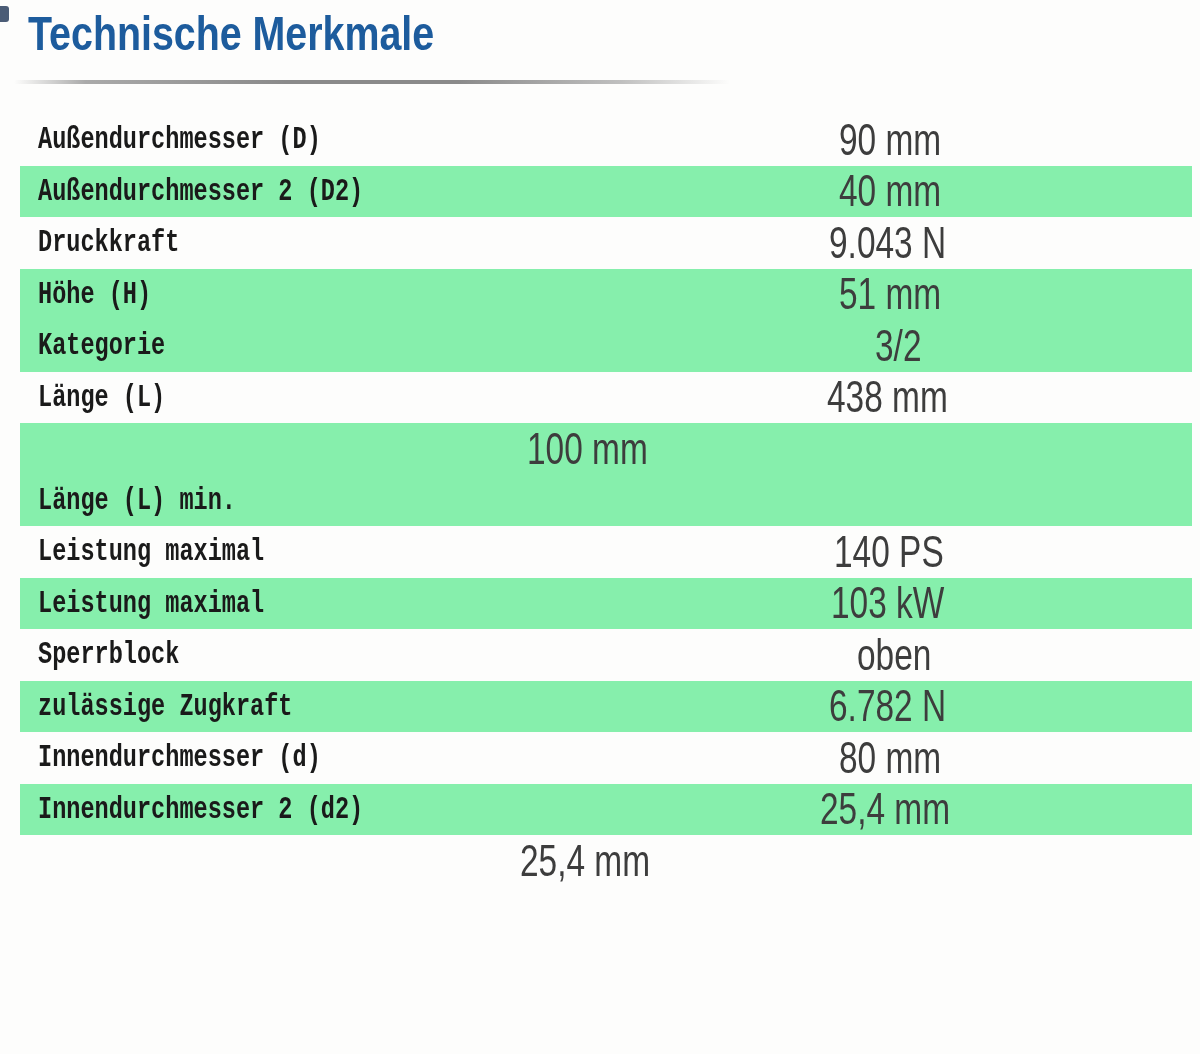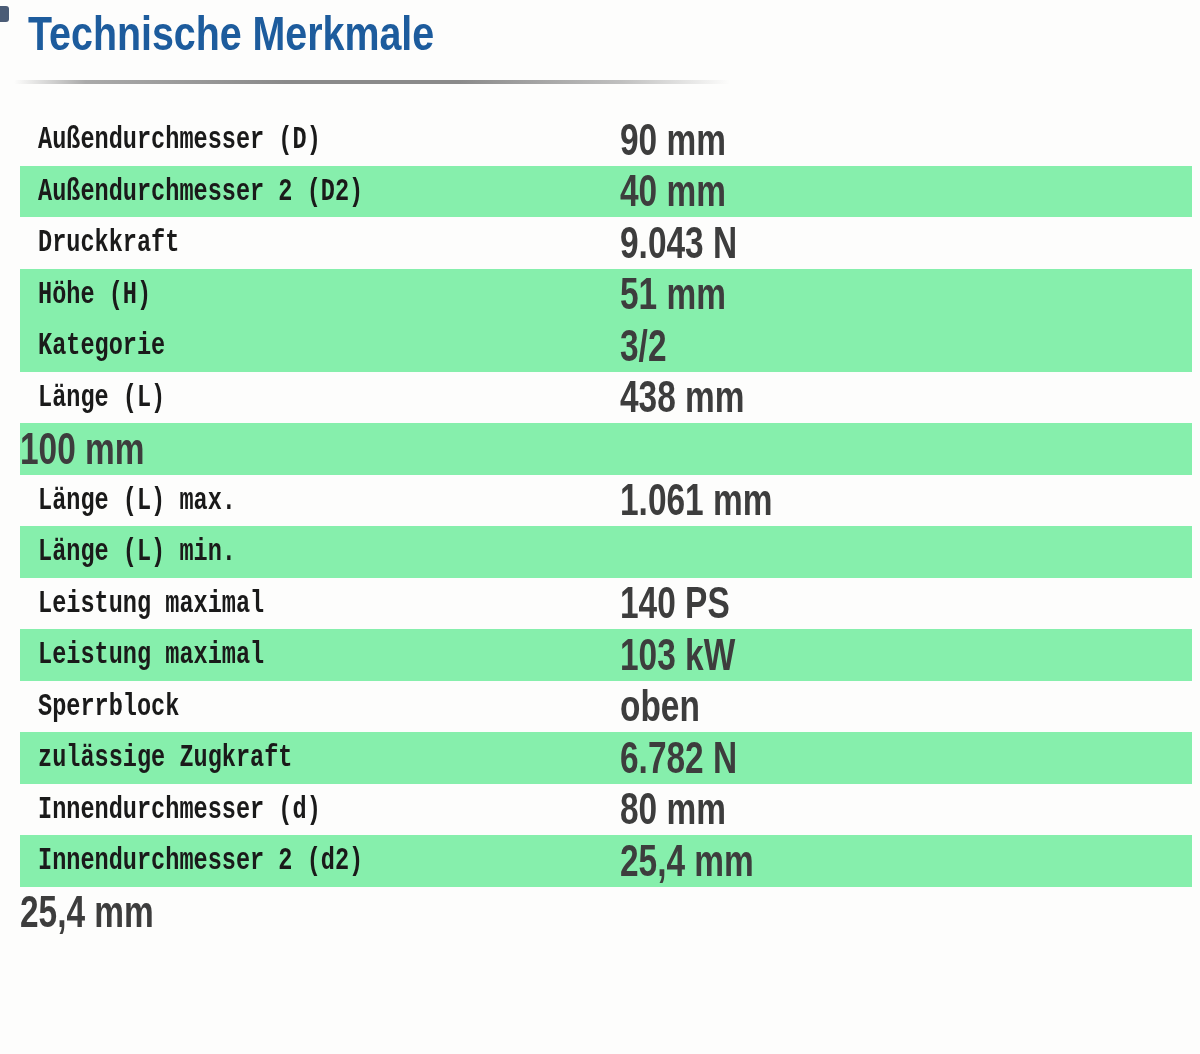--- a/index.html
+++ b/index.html
@@ -63,22 +63,23 @@
     padding-left: 18px;
     font-size: 31px;
     font-weight: 700;
     color: #1a1a1a;
     overflow: visible;
     font-family: Liberation Mono, monospace;
   }
   .value-cell {
     flex: 1;
     font-size: 44px;
-    font-weight: 700;
+    font-weight: 400;
     color: #3d3d3d;
+    text-align: center;
   }
 </style>
 </head>
 <body>
 
 <div class="corner-mark"></div>
 
 <h1 class="title"><span class="cond">Technische Merkmale</span></h1>
 
 <div class="divider"></div>
@@ -104,24 +105,20 @@
     <div class="label-cell"><span class="cond">Kategorie</span></div>
     <div class="value-cell"><span class="cond">3/2</span></div>
   </div>
   <div class="row">
     <div class="label-cell"><span class="cond">Länge (L)</span></div>
     <div class="value-cell"><span class="cond">438 mm</span></div>
   </div>
   <div class="row even">
     <div class="value-cell"><span class="cond">100 mm</span></div>
   </div>
-  <div class="row">
-    <div class="label-cell"><span class="cond">Länge (L) max.</span></div>
-    <div class="value-cell"><span class="cond">1.061 mm</span></div>
-  </div>
   <div class="row even">
     <div class="label-cell"><span class="cond">Länge (L) min.</span></div>
   </div>
   <div class="row">
     <div class="label-cell"><span class="cond">Leistung maximal</span></div>
     <div class="value-cell"><span class="cond">140 PS</span></div>
   </div>
   <div class="row even">
     <div class="label-cell"><span class="cond">Leistung maximal</span></div>
     <div class="value-cell"><span class="cond">103 kW</span></div>

